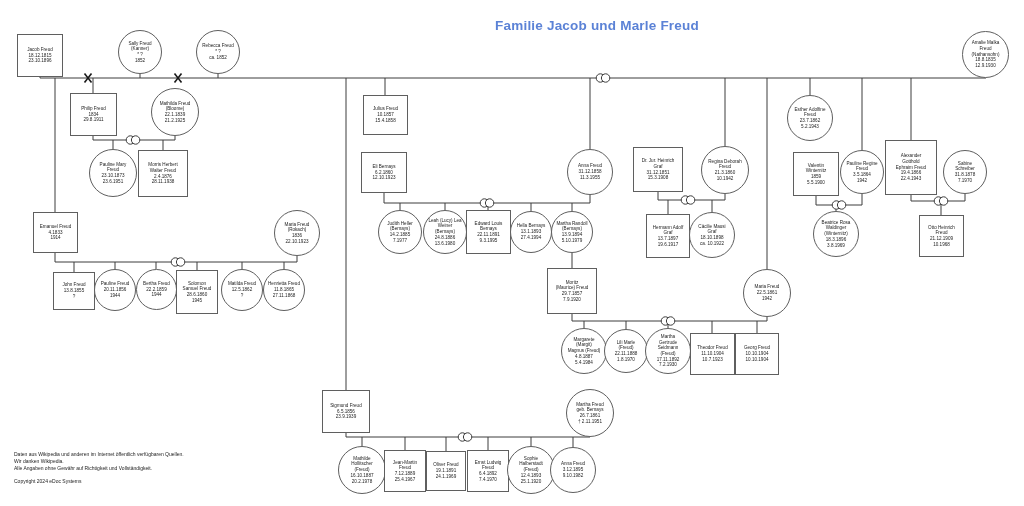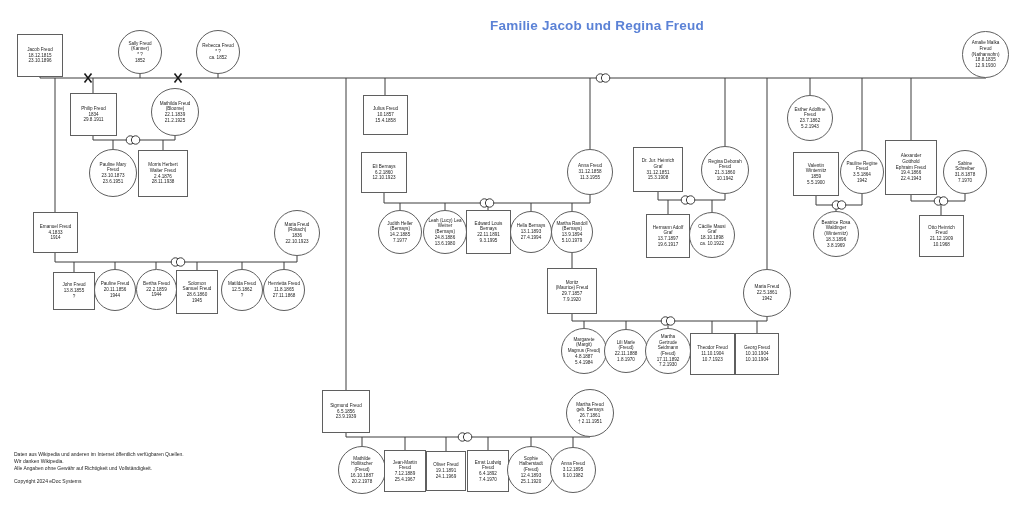--- a/index.html
+++ b/index.html
@@ -13,21 +13,21 @@
         text-align:center;color:#1d1d1d;font-size:4.6px;line-height:1.25;z-index:3;}
   .node.circle{border-radius:50%;}
   .node .ln{white-space:nowrap;}
   #footer{position:absolute;left:14px;top:451px;font-size:5px;line-height:7px;color:#1d1d1d;}
   #copyright{position:absolute;left:14px;top:478px;font-size:5px;color:#1d1d1d;}
 </style>
 </head>
 <body>
 
 <div id="page">
-  <div id="title" style="color: rgb(91, 130, 214);">Familie Jacob und Regina Freud</div>
+  <div id="title" style="color: rgb(91, 130, 214);">Familie Jacob und Marle Freud</div>
   <svg id="wires" width="1024" height="506">
       <line x1="40" y1="78" x2="986" y2="78" stroke="#3c3c3c" stroke-width="1"></line>
       <line x1="40" y1="77" x2="40" y2="78" stroke="#3c3c3c" stroke-width="1"></line>
       <line x1="140" y1="74" x2="140" y2="78" stroke="#3c3c3c" stroke-width="1"></line>
       <line x1="218" y1="74" x2="218" y2="78" stroke="#3c3c3c" stroke-width="1"></line>
       <line x1="55" y1="78" x2="55" y2="212" stroke="#3c3c3c" stroke-width="1"></line>
       <line x1="93" y1="78" x2="93" y2="93" stroke="#3c3c3c" stroke-width="1"></line>
       <line x1="346" y1="78" x2="346" y2="390" stroke="#3c3c3c" stroke-width="1"></line>
       <line x1="385" y1="78" x2="385" y2="95" stroke="#3c3c3c" stroke-width="1"></line>
       <line x1="590" y1="78" x2="590" y2="149" stroke="#3c3c3c" stroke-width="1"></line>

